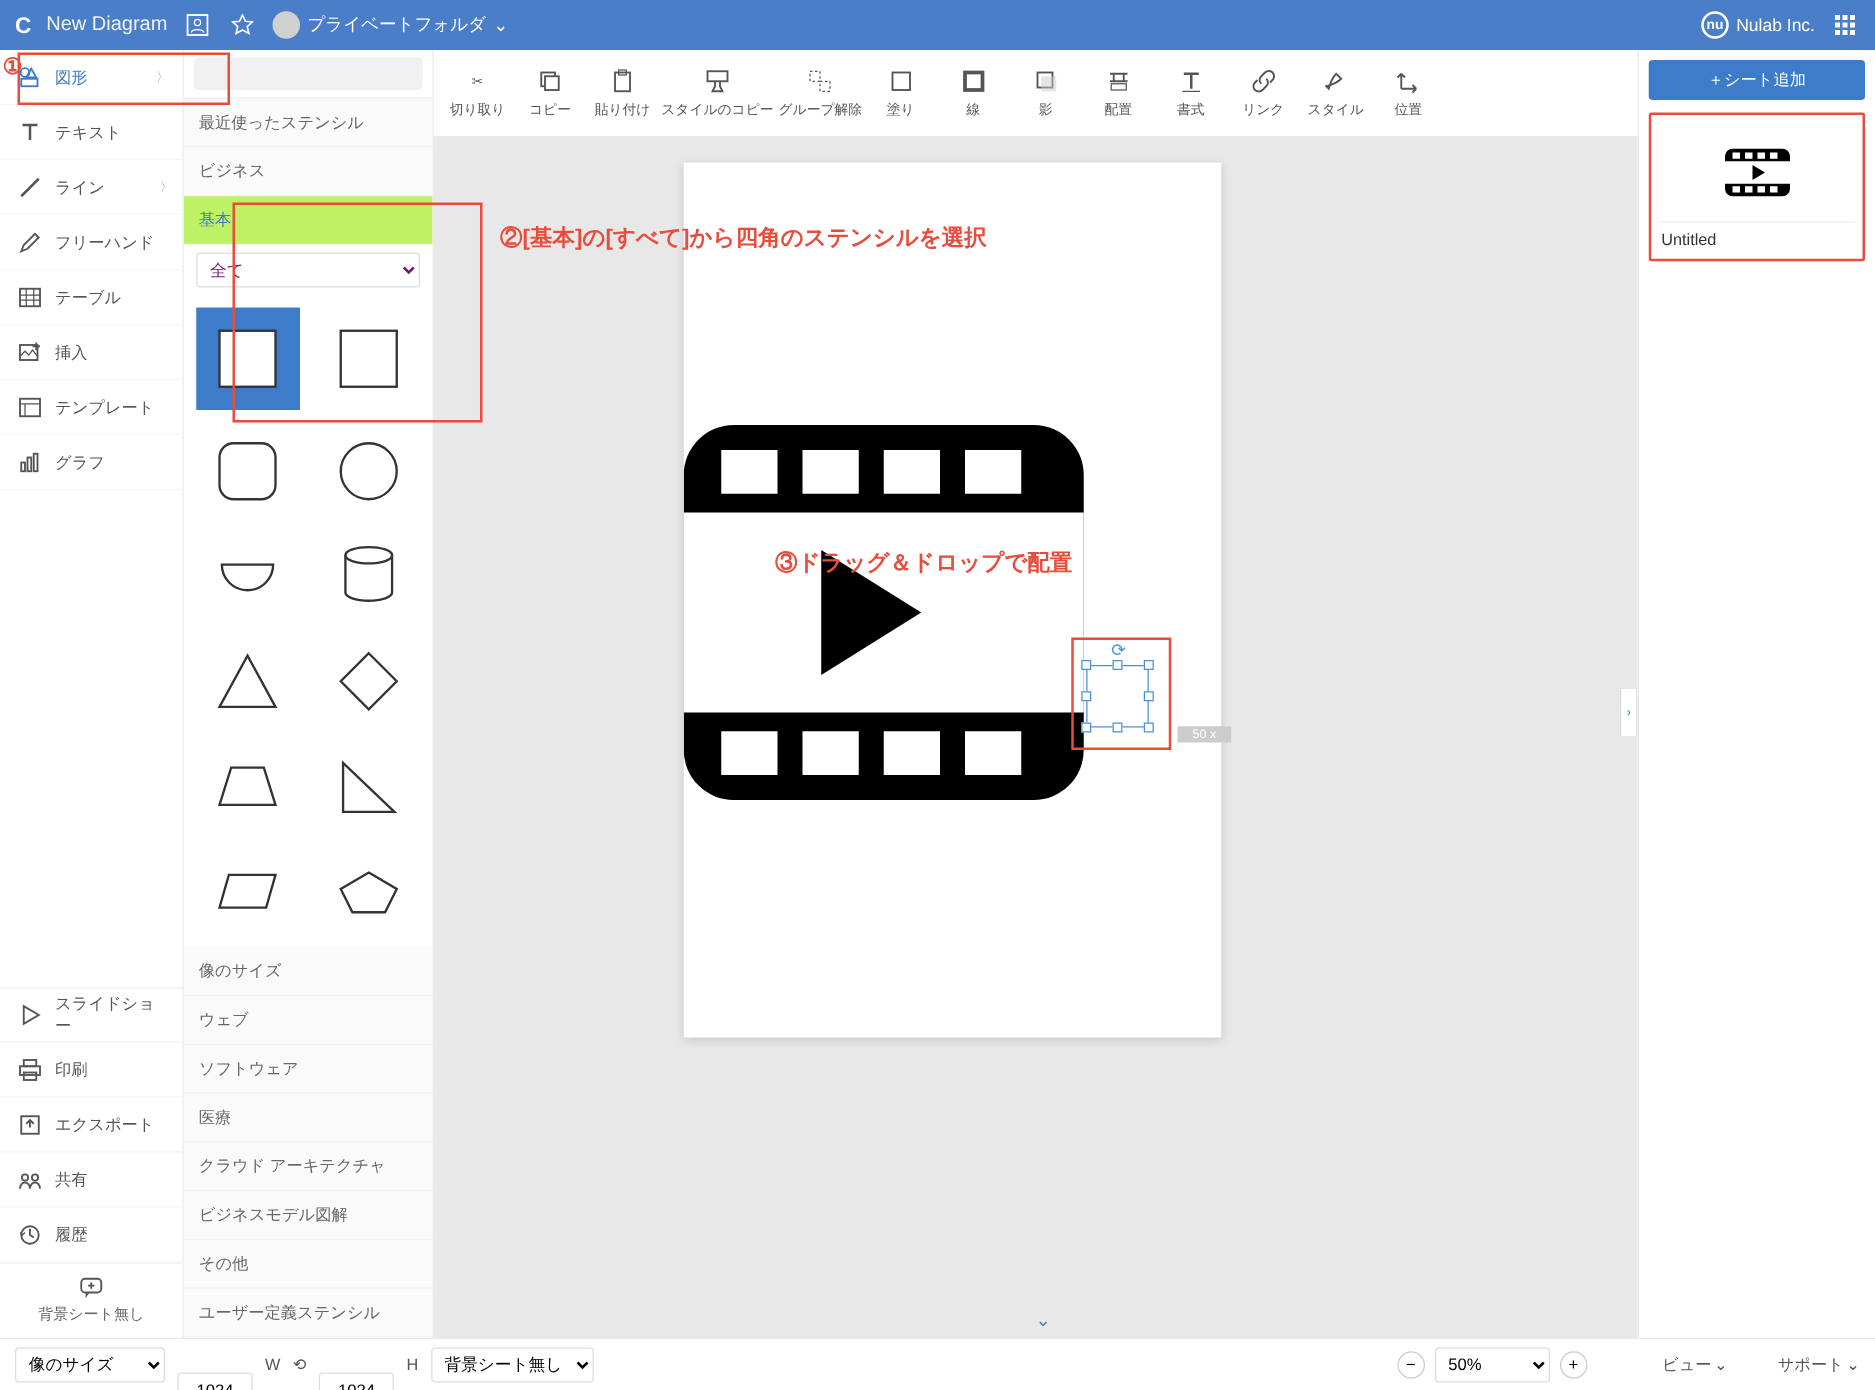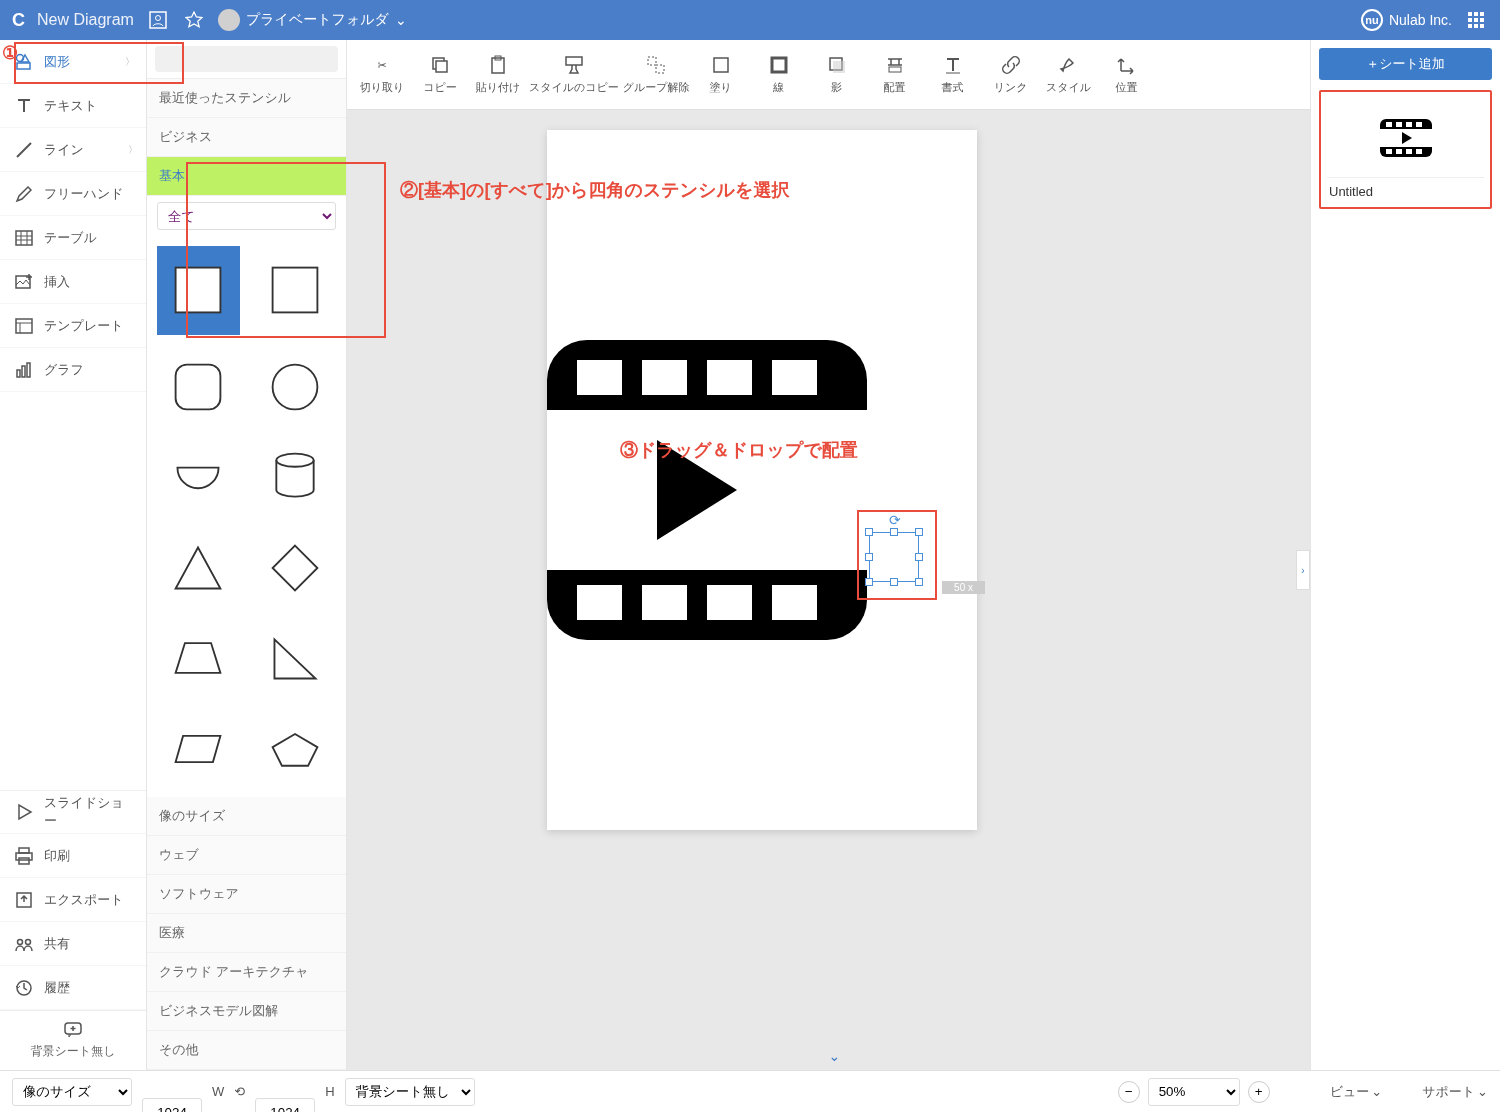--- a/index.html
+++ b/index.html
@@ -341,20 +341,21 @@
             </svg>
           </div>
       </div>
       <div class="cat">像のサイズ</div>
       <div class="cat">ウェブ</div>
       <div class="cat">ソフトウェア</div>
       <div class="cat">医療</div>
       <div class="cat">クラウド アーキテクチャ</div>
       <div class="cat">ビジネスモデル図解</div>
       <div class="cat">その他</div>
+      <div class="cat">ユーザー定義ステンシル</div>
     </div>
 
     <div class="center">
       <div class="toolbar">
         <div class="tbtn">
             <span class="ticon">✂</span>
             <span>切り取り</span>
           </div>
         <div class="tbtn">
             <span class="ticon">

